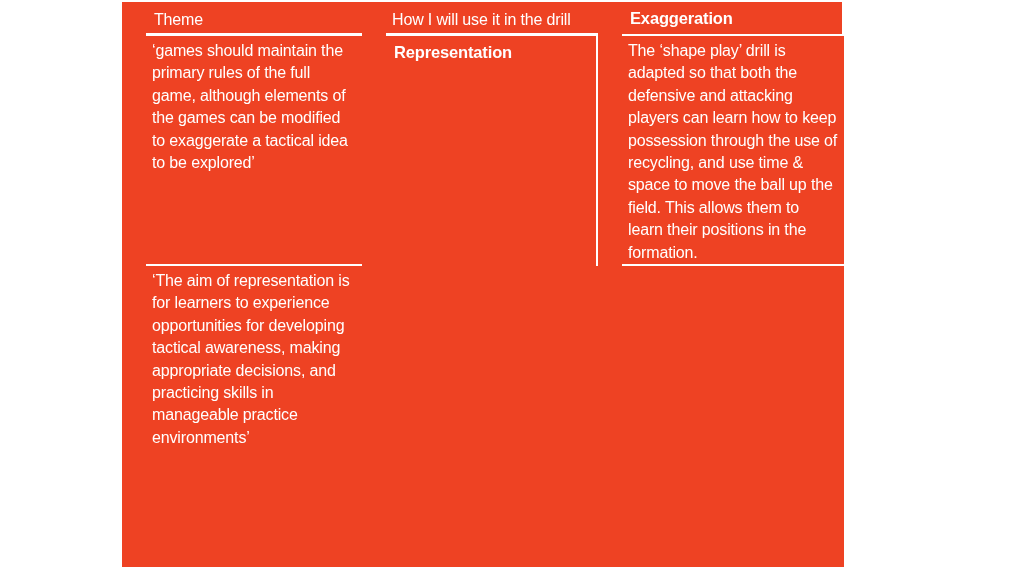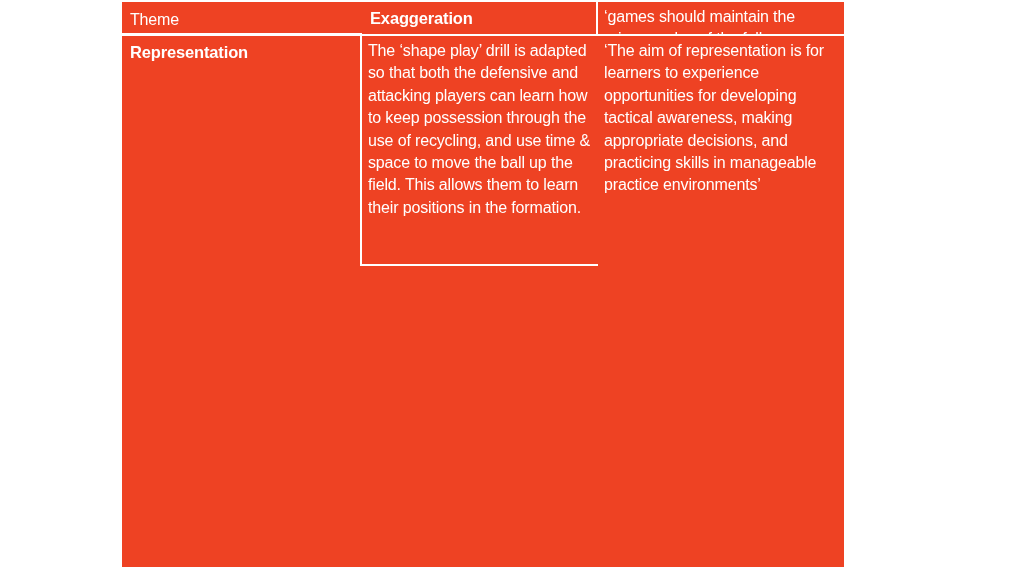--- a/index.html
+++ b/index.html
@@ -27,20 +27,21 @@
     box-sizing: border-box;
     color: #ffffff;
   }
   .cell {
     box-sizing: border-box;
     font-size: 16px;
     line-height: 22.4px;
     letter-spacing: -0.15px;
     font-weight: 400;
     overflow: hidden;
+    margin-left: 24px;
   }
   
   .cell.h {
     border-bottom: 3px solid #ffffff;
     padding: 7px 6px 0 6px;
     white-space: nowrap;
   }
   
   .cell.body {
     padding: 4px 6px 0 6px;
@@ -65,20 +66,21 @@
     font-weight: bold;
   }
 </style>
 </head>
 <body>
 
 <div class="page" style="background: rgb(255, 255, 255);">
   <div class="tgfu-table" style="background: rgb(238, 66, 35); color: rgb(255, 255, 255);">
 
     <div class="cell h c1">Theme</div>
+    <div class="cell h c3">How I will use it in the drill</div>
 
     <div class="cell body r1 c1">Exaggeration</div>
     <div class="cell body r1 c2">
       <p>‘games should maintain the primary rules of the full game, although elements of the games can be modified to exaggerate a tactical idea to be explored’</p>
     </div>
     <div class="cell body r2 c1">Representation</div>
 
     <div class="cell body r1 c3">
       <p>The ‘shape play’ drill is adapted so that both the defensive and attacking players can learn how to keep possession through the use of recycling, and use time &amp; space to move the ball up the field. This allows them to learn their positions in the formation.</p>
     </div>

